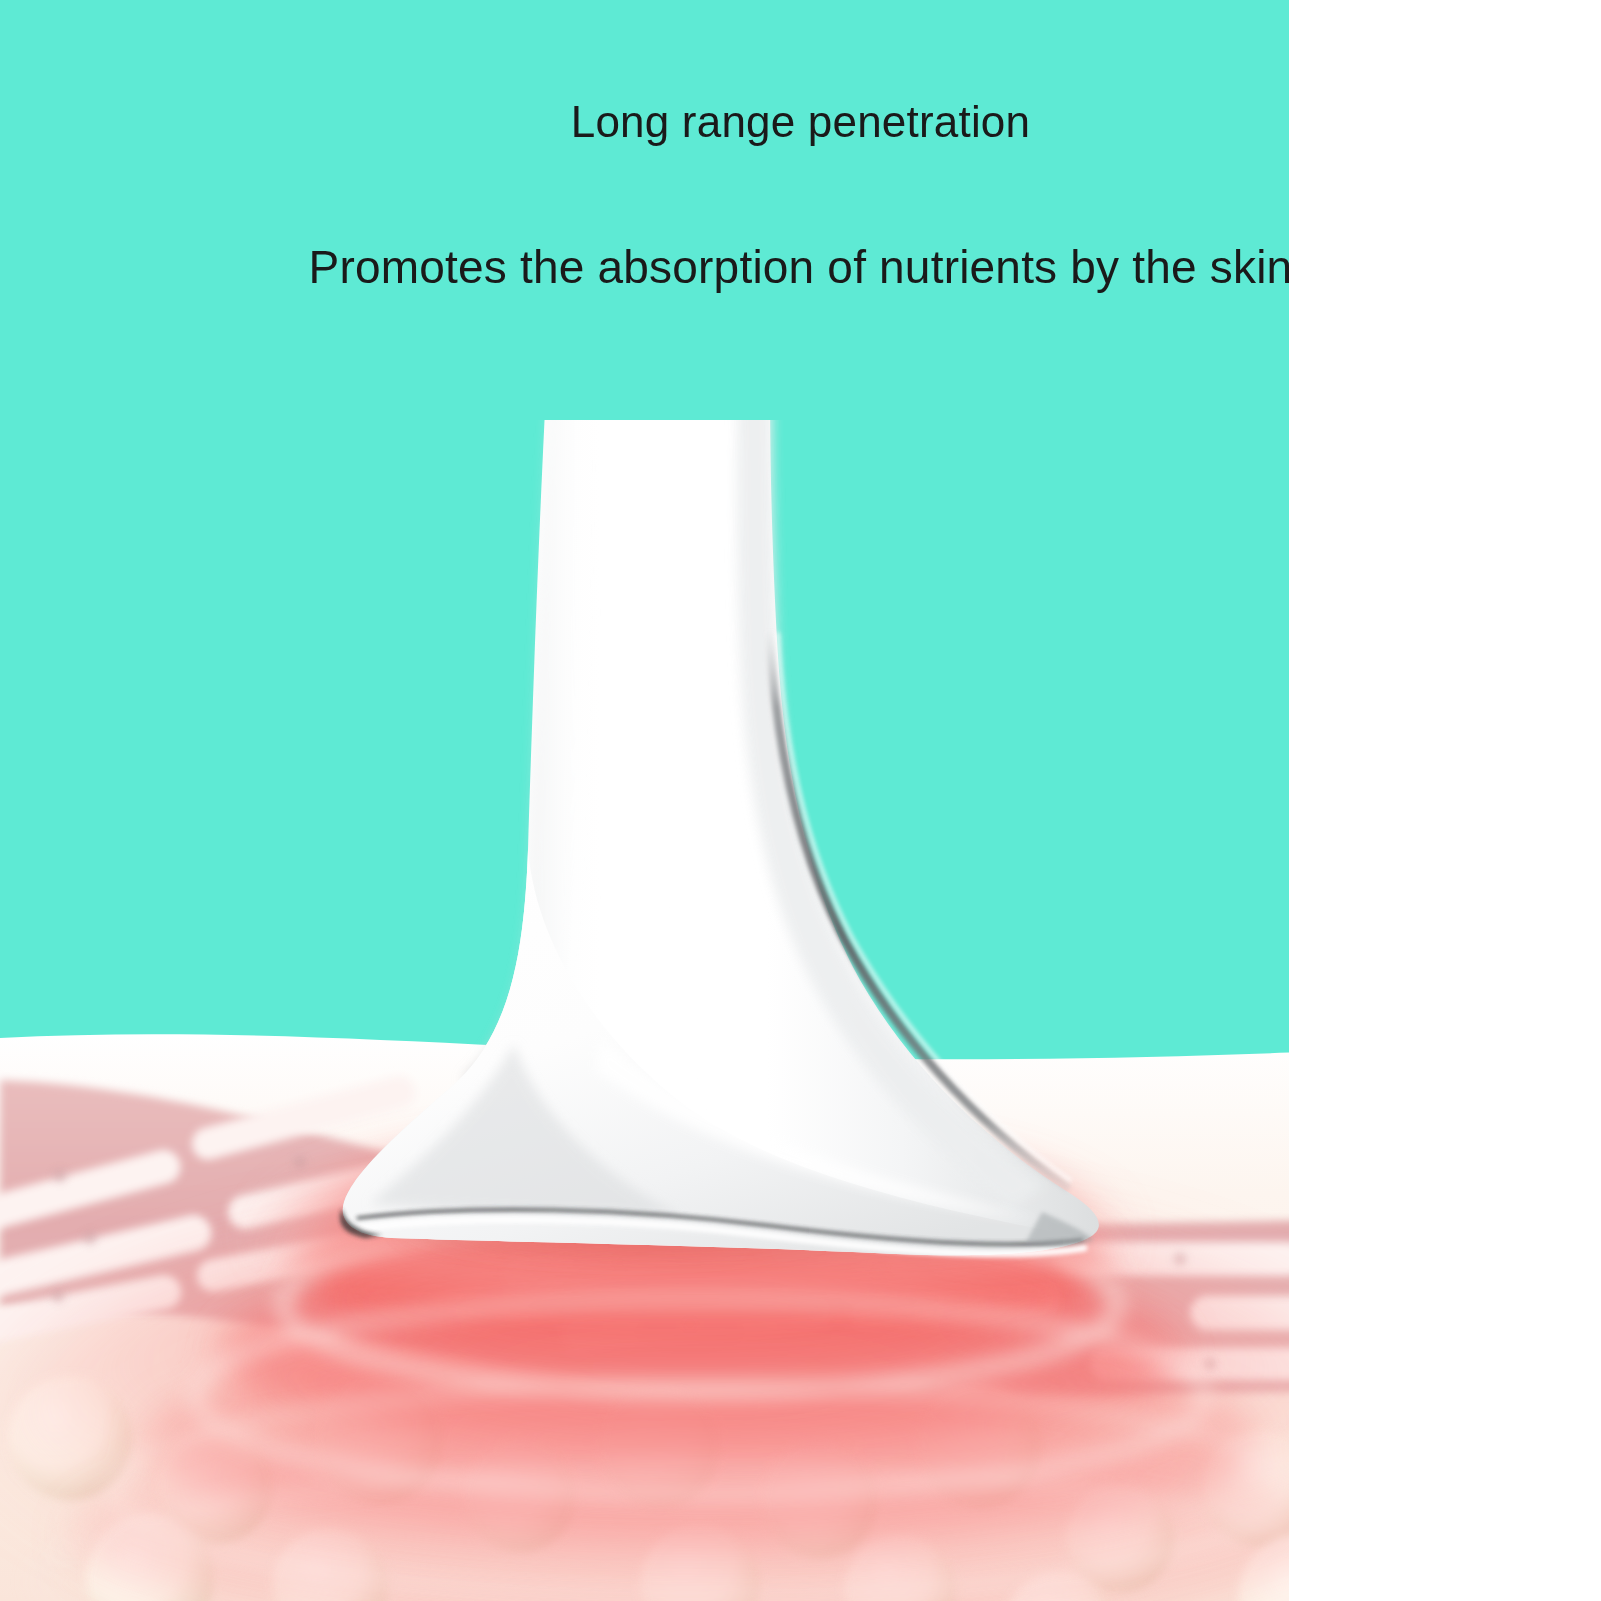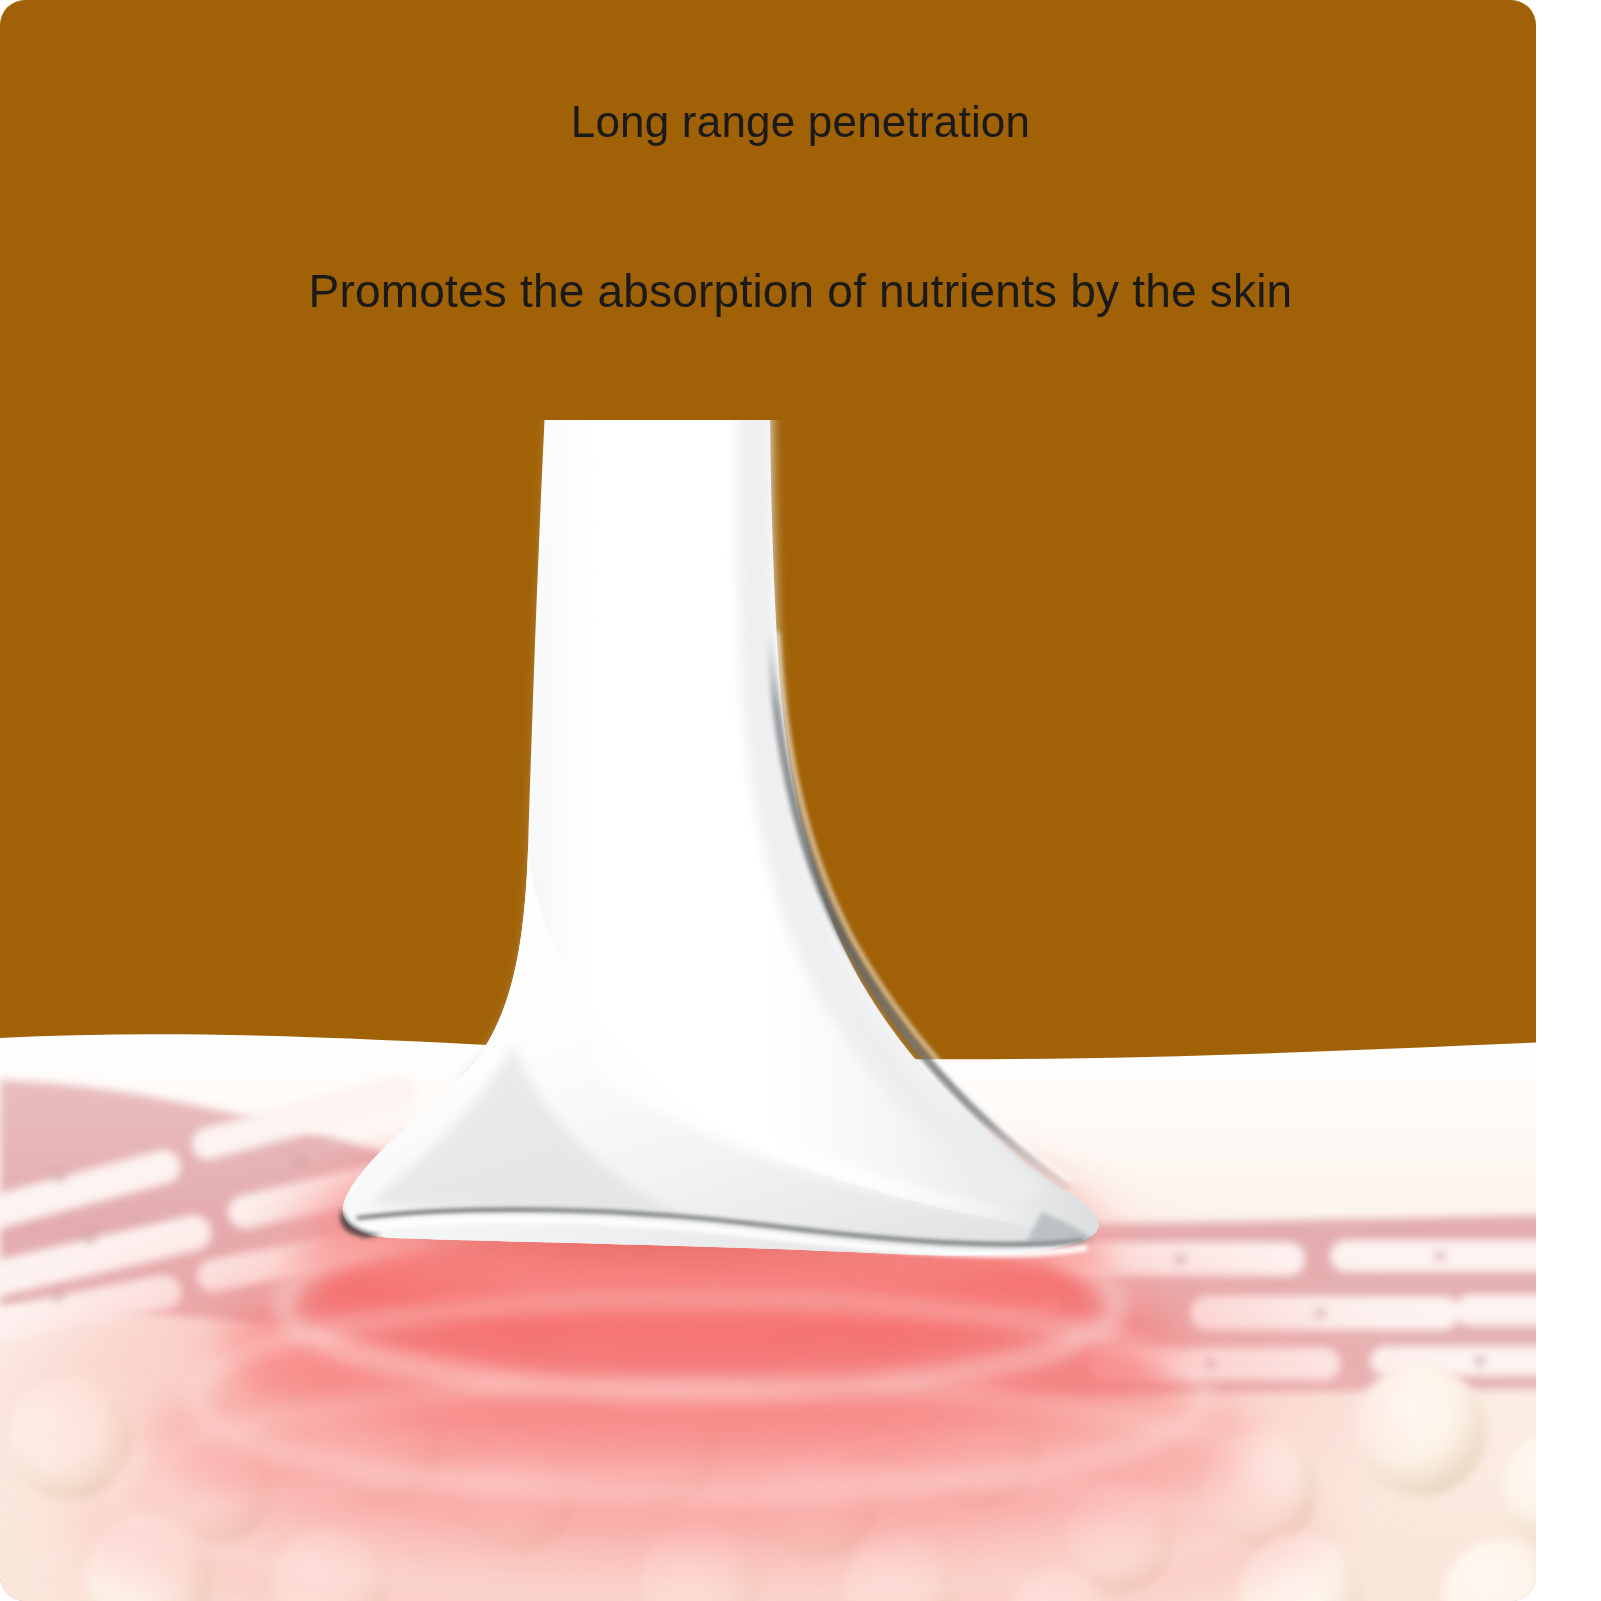--- a/index.html
+++ b/index.html
@@ -7,41 +7,40 @@
     margin: 0;
     padding: 0;
     background: #ffffff;
   }
   body {
     font-family: "Liberation Sans", sans-serif;
   }
 
   #stage {
     position: relative;
-    width: 1536px;
+    width: 1289px;
     height: 1601px;
-    background: #a16207;
+    background: #5eead4;
     overflow: hidden;
-    border-radius: 25px;
   }
 
   
   .headline {
     position: absolute;
     left: 0;
     width: 1601px;
     text-align: center;
     color: #1a1a1a;
     font-weight: 400;
     letter-spacing: 0.2px;
     white-space: nowrap;
   }
   .headline.l1 { top: 96px;  font-size: 44px; line-height: 52px; }
   .headline.l2 { top: 174px; font-size: 46px; line-height: 54px; }
-  .headline.l3 { top: 264px; font-size: 46px; line-height: 54px; }
+  .headline.l3 { top: 240px; font-size: 46px; line-height: 54px; }
 
   
   #skin {
     position: absolute;
     left: 0;
     top: 1018px;
     width: 1601px;
     height: 583px;
     overflow: hidden;
   }

